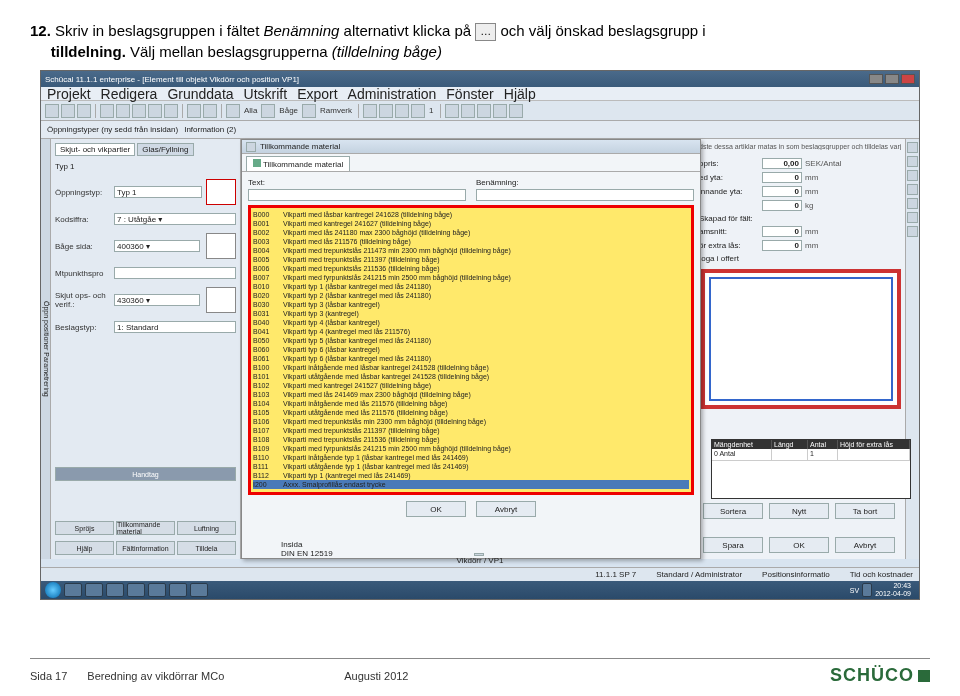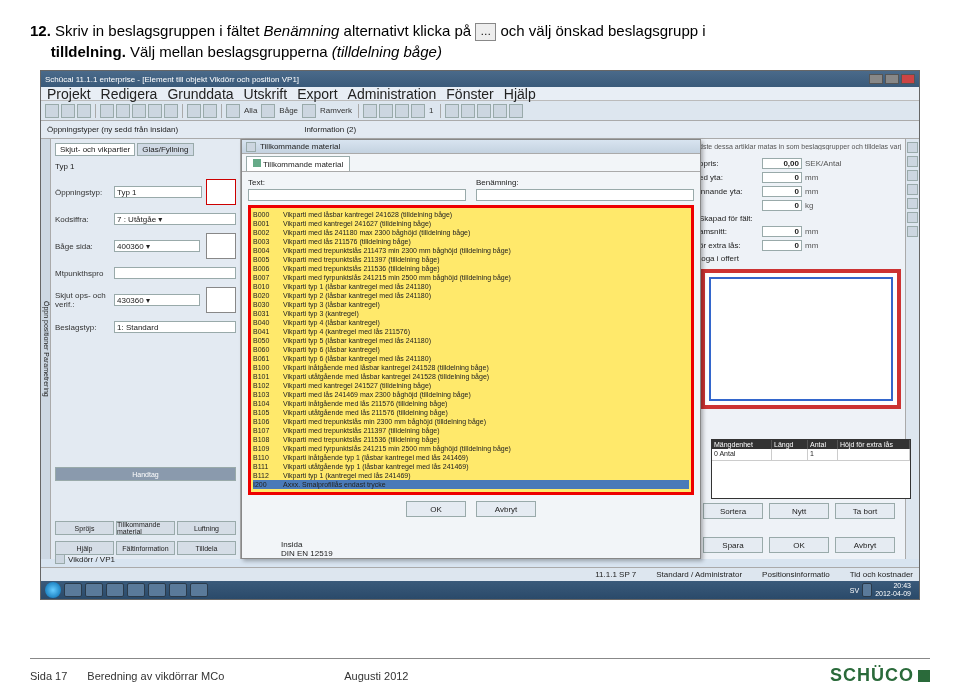--- a/index.html
+++ b/index.html
@@ -85,21 +85,21 @@
   
   .grid-tbl { position: absolute; left: 470px; top: 300px; width: 200px; height: 60px; background: #fff; border: 1px solid #333; font-size: 7px; }
   .grid-hdr { display: flex; background: #333; color: #fff; }
   .grid-hdr div { border-right: 1px solid #555; padding: 1px 2px; }
   .grid-row { display: flex; }
   .grid-row div { border-right: 1px solid #ccc; border-bottom: 1px solid #ccc; padding: 1px 2px; height: 12px; }
   
   .lower-btns { position: absolute; right: 10px; bottom: 6px; display: flex; gap: 6px; }
   
   
-  .win-footer { position: absolute; bottom: 34px; left: 0; right: 0; height: 12px; display: flex; align-items: center; padding: 0 14px; font-size: 8px; color: #222; }
+  .win-footer { position: absolute; bottom: 34px; left: 0; right: 0; height: 12px; display: flex; align-items: center; padding: 0 22px; font-size: 8px; color: #222; flex-direction: column; }
   .insida { position: absolute; bottom: 41px; left: 240px; font-size: 8px; text-align: left; }
   
   .statusbar { position: absolute; bottom: 18px; left: 0; right: 0; height: 14px; background: #dde6ef; border-top: 1px solid #aaa; display: flex; align-items: center; padding: 0 6px; font-size: 8px; gap: 20px; }
   .statusbar .spacer { flex: 1; }
   
   
   .taskbar { position: absolute; bottom: 0; left: 0; right: 0; height: 18px; background: linear-gradient(#3a5a7a,#2a4a6a); display: flex; align-items: center; gap: 3px; padding: 0 4px; }
   .task-ico { width: 18px; height: 14px; background: #5a7a9a; border: 1px solid #2a3a4a; border-radius: 2px; }
   .task-orb { width: 16px; height: 16px; border-radius: 50%; background: radial-gradient(#6cf,#06a); }
   .taskbar .spacer { flex: 1; }
@@ -176,21 +176,21 @@
       <span class="tb-sep"></span>
       <span class="tb-ico"></span>
       <span class="tb-ico"></span>
       <span class="tb-ico"></span>
       <span class="tb-ico"></span>
       <span class="tb-ico"></span>
     </div>
 
     <div class="subbar">
       <span>Öppningstyper (ny sedd från insidan)</span>
-      <span style="margin-left:120px">Information (2)</span>
+      <span style="">Information (2)</span>
     </div>
 
     <div class="main">
       <div class="leftcol">Öppn positioner  Parametrering</div>
 
       <div class="leftpanel">
         <div class="lp-tabs">
           <span class="lp-tab active">Skjut- och vikpartier</span>
           <span class="lp-tab">Glas/Fyllning</span>
         </div>

